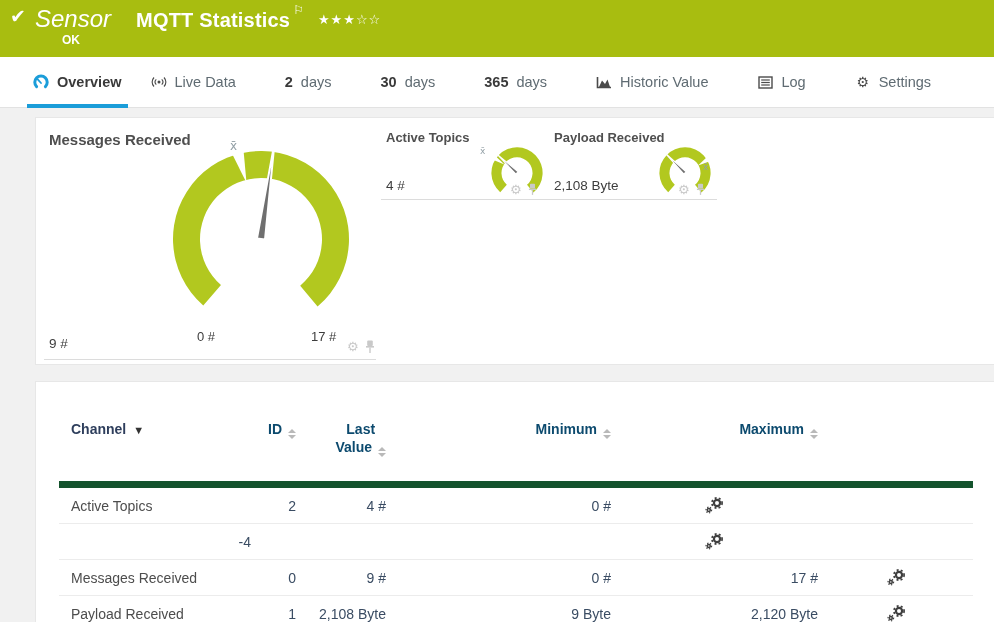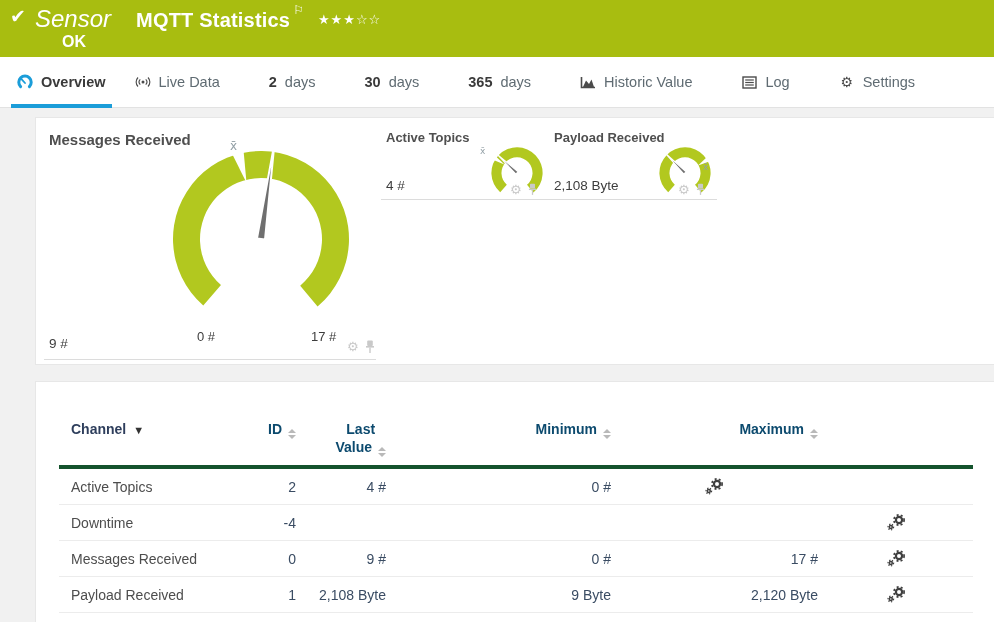--- a/index.html
+++ b/index.html
@@ -13,25 +13,25 @@
   .sym { font-family:"DejaVu Sans",sans-serif; }
 
   
   .topbar { position:relative; height:57px; background:#a8bd10; color:#fff; }
   .topbar .check { position:absolute; left:10px; top:5px; font-size:19px; font-weight:bold; }
   .titleline { position:absolute; left:35px; top:5px; white-space:nowrap; }
   .kind { font-style:italic; font-weight:400; font-size:24px; margin-right:25px; }
   .sname { font-weight:bold; font-size:20px; letter-spacing:.2px; }
   .flag { font-size:12px; vertical-align:top; position:relative; top:-2px; margin-left:3px; }
   .stars { font-size:13px; letter-spacing:1px; margin-left:14px; vertical-align:3px; }
-  .statusok { position:absolute; left:62px; top:33px; font-size:16px; font-weight:bold; }
+  .statusok { position:absolute; left:62px; top:33px; font-size:12px; font-weight:bold; }
 
   
   .tabbar { position:relative; height:51px; background:#fff; border-bottom:1px solid #e2e2e2;
-            display:flex; align-items:stretch; padding-left:17px; }
+            display:flex; align-items:stretch; padding-left:33px; }
   .tab { position:relative; display:flex; align-items:center; gap:8px;
          font-size:14.5px; color:#5f6b72; white-space:nowrap; cursor:pointer; }
   .tab .num { font-weight:bold; color:#3a3a3a; }
   .tab.active { color:#3a3a3a; font-weight:bold; }
   .tab.active::after { content:""; position:absolute; left:-6px; right:-6px; bottom:-1px;
                        height:4px; background:#1b9dd9; }
   .tab + .tab { margin-left:49px; }
   .tab.t-live { margin-left:29px;text-align:center; }
   .ticon { display:inline-flex; width:16px; height:16px; align-items:center; justify-content:center; }
   .gearglyph { font-size:14px; color:#4b4b4b; }
@@ -55,21 +55,21 @@
   .mini .m-title { font-size:13px; font-weight:bold; color:#4f4f4f; }
   .mini .m-value { position:absolute; left:0; top:48px; font-size:13.5px; color:#3d3d3d; }
   .mini svg.mgauge { position:absolute; left:99px; top:10px; }
   .mini .cardicons { left:124px; top:52px; }
   .mini .divider { left:-5px; width:168px; top:69px; }
   .mini .avgmark { font-size:9px; }
 
   
   .tbl { margin:38px 21px 0 23px; }
   .trow { display:grid; grid-template-columns:192px 45px 90px 225px 207px 156px; align-items:center; }
-  .thead { align-items:start; padding-bottom:8px; border-bottom:4px solid #14532d; min-height:48px; }
+  .thead { align-items:start; padding-bottom:24px; border-bottom:7px solid #14532d; min-height:48px; }
   .th { font-size:14px; font-weight:bold; color:#0c4a6e; line-height:18px; }
   .th.r, .cell.r { text-align:right; }
   .tdata { height:36px; border-bottom:1px solid #ececec; }
   .cell { font-size:14px; color:#3a4c63; }
   .cell.cname { color:#4d4d4d; padding-left:12px; }
   .th.cchan { padding-left:12px; color:#2e3e5c; }
   .caret { display:inline-block; margin-left:7px; color:#333; font-size:11px; }
   .sort { display:inline-flex; flex-direction:column; gap:2px; margin-left:6px; vertical-align:1px; }
   .sort i { display:block; width:0; height:0; }
   .sort .up { border-left:4px solid transparent; border-right:4px solid transparent; border-bottom:4px solid #b9b9b9; }
@@ -257,21 +257,20 @@
             <svg width="19" height="17" viewBox="0 0 19 17">
               <circle cx="12" cy="6" r="3.1" fill="none" stroke="#3f3f3f" stroke-width="2.2"></circle>
               <circle cx="12" cy="6" r="5.1" fill="none" stroke="#3f3f3f" stroke-width="1.7" stroke-dasharray="2 2.2"></circle>
               <circle cx="3.8" cy="13" r="1.5" fill="none" stroke="#3f3f3f" stroke-width="1.5"></circle>
               <circle cx="3.8" cy="13" r="2.8" fill="none" stroke="#3f3f3f" stroke-width="1.2" stroke-dasharray="1.3 1.5"></circle>
             </svg>
           </div>
       </div>
 
       <div class="trow tdata">
-        <div class="cell cname">Downtime</div>
         <div class="cell r">-4</div>
         <div class="cell r"></div>
         <div class="cell r"></div>
         <div class="cell r"></div>
         <div class="cell icons">
             <svg width="19" height="17" viewBox="0 0 19 17">
               <circle cx="12" cy="6" r="3.1" fill="none" stroke="#3f3f3f" stroke-width="2.2"></circle>
               <circle cx="12" cy="6" r="5.1" fill="none" stroke="#3f3f3f" stroke-width="1.7" stroke-dasharray="2 2.2"></circle>
               <circle cx="3.8" cy="13" r="1.5" fill="none" stroke="#3f3f3f" stroke-width="1.5"></circle>
               <circle cx="3.8" cy="13" r="2.8" fill="none" stroke="#3f3f3f" stroke-width="1.2" stroke-dasharray="1.3 1.5"></circle>

